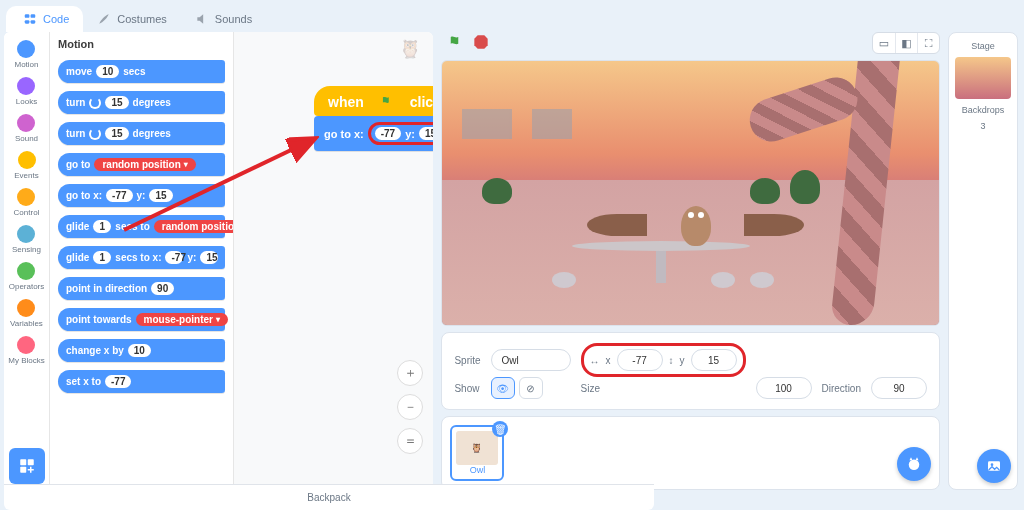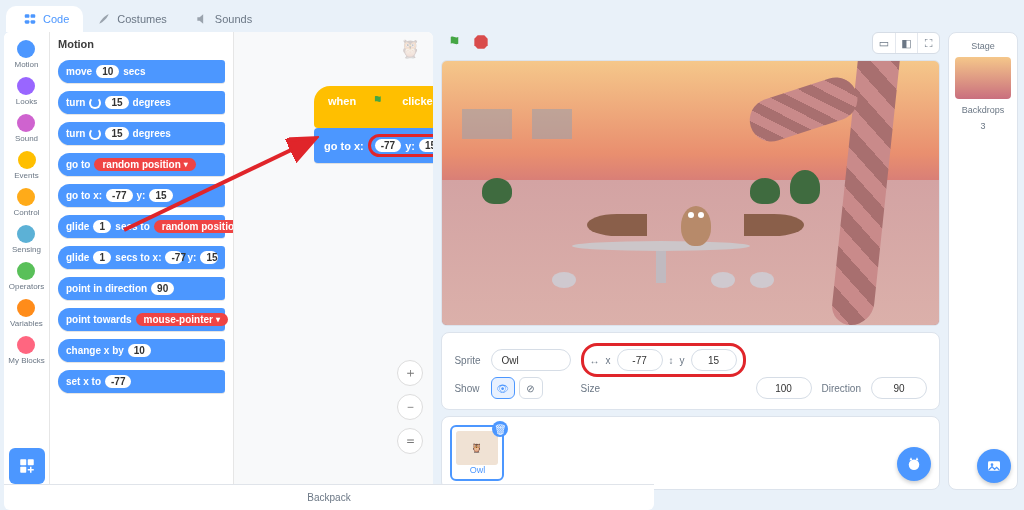--- a/index.html
+++ b/index.html
@@ -30,21 +30,21 @@
   .block { display: inline-flex; align-items: center; background: #4c97ff; color: #fff; font-size: 10px; font-weight: 600; border-radius: 14px 4px 4px 14px; padding: 5px 8px; gap: 4px; white-space: nowrap; box-shadow: 0 1px 0 rgba(0,0,0,.1); cursor: grab; position: relative; }
   .block .pill { background: #fff; color: #333; border-radius: 10px; padding: 1px 6px; min-width: 18px; text-align: center; font-size: 10px; }
   .block .dd { background: #ef4444; border-radius: 10px; padding: 1px 8px; display: inline-flex; align-items: center; gap: 3px; }
   .block .dd::after { content: "▾"; font-size: 8px; }
   .block .rot { width: 12px; height: 12px; border: 2px solid #fff; border-radius: 50%; border-top-color: transparent; display: inline-block; }
   .block .rot.ccw { transform: scaleX(-1); }
 
   
   .script-area { flex: 1; position: relative; background: #f8f9fa; }
   .stack { position: absolute; left: 80px; top: 54px; }
-  .hat { background: #ffbf00; color: #fff; font-size: 11px; font-weight: 700; border-radius: 16px 16px 4px 4px; padding: 8px 14px 20px; display: flex; align-items: center; gap: 16px; }
+  .hat { background: #ffbf00; color: #fff; font-size: 14px; font-weight: 700; border-radius: 16px 16px 4px 4px; padding: 8px 14px 6px; display: flex; align-items: center; gap: 16px; }
   .flag-mini { width: 14px; height: 14px; }
   .stack .block { border-radius: 4px; padding: 6px 10px; font-size: 11px; }
   .circled { border: 3px solid #e0252a; border-radius: 14px; padding: 2px 4px; display: inline-flex; gap: 4px; align-items: center; }
   .highlight-arrow { position: absolute; stroke: #e0252a; fill: #e0252a; }
 
   .zoom-ctrls { position: absolute; right: 10px; bottom: 36px; display: flex; flex-direction: column; gap: 8px; }
   .zoom-ctrls div { width: 26px; height: 26px; border-radius: 50%; background: #fff; border: 1px solid #ddd; display: flex; align-items: center; justify-content: center; font-size: 13px; color: #777; cursor: pointer; }
 
   
   .stage-col { flex: 1; display: flex; flex-direction: column; gap: 6px; }

